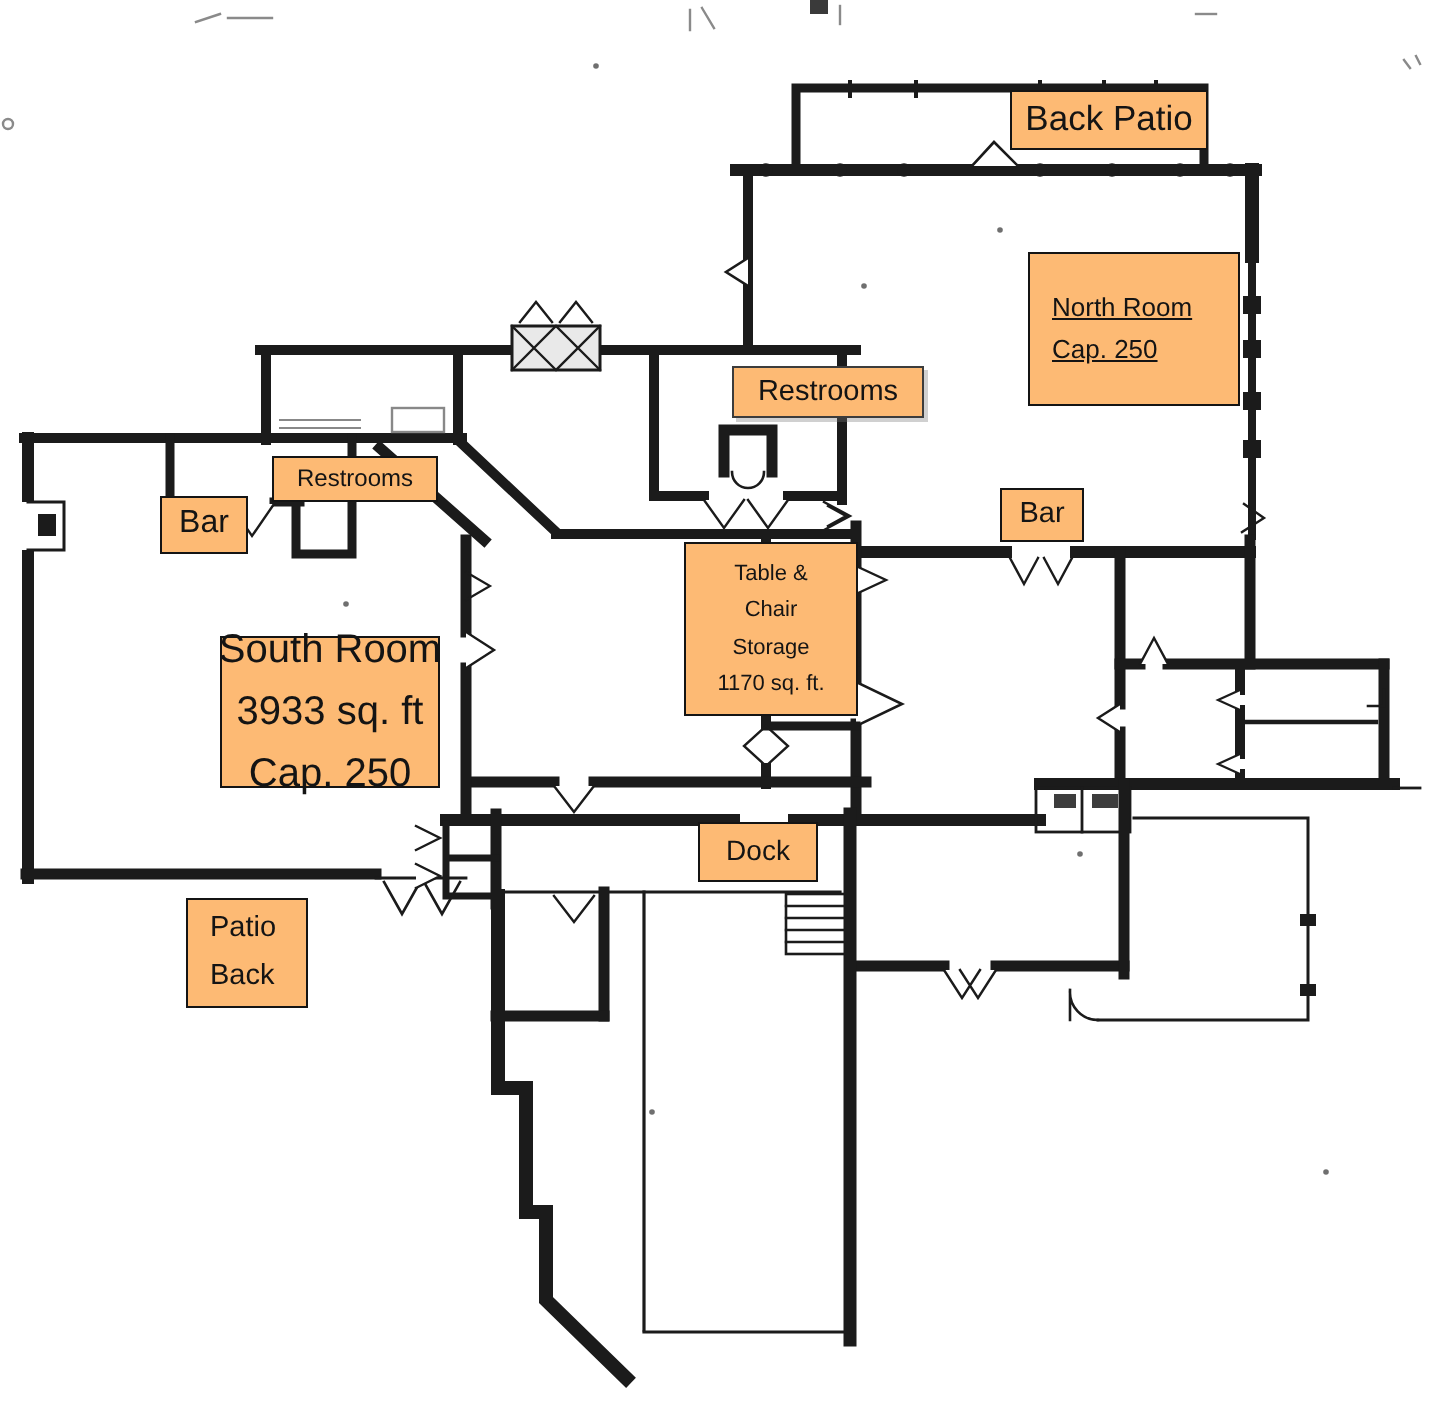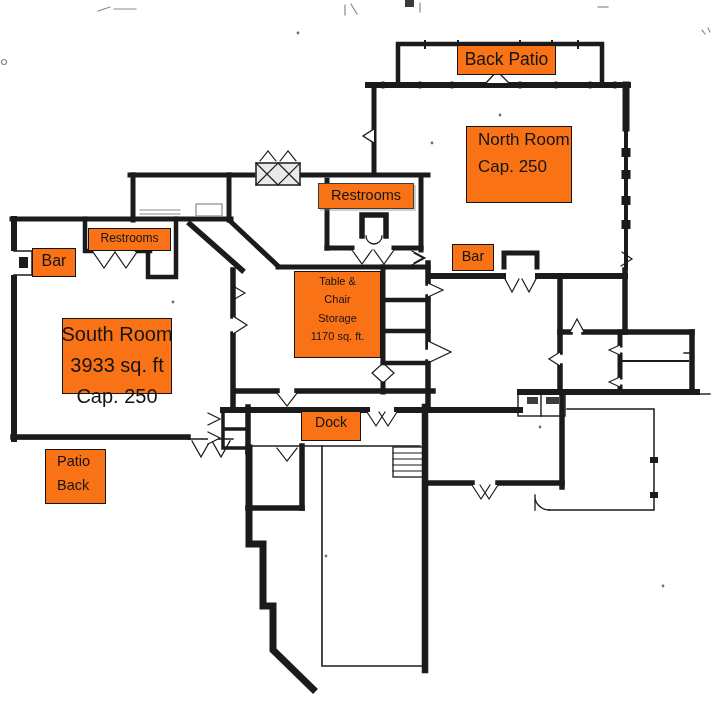--- a/index.html
+++ b/index.html
@@ -2,27 +2,27 @@
 <html><head>
 <meta charset="utf-8">
 <style>
   html,body{margin:0;padding:0;background:#ffffff;}
   #stage{
     position:relative;width:725px;height:706px;background:#ffffff;overflow:hidden;
     font-family:"Liberation Sans",sans-serif;
   }
   #plan-svg{position:absolute;left:0;top:0;}
   .lbl{
-    position:absolute;background:#f97316;border:1.6px solid #141414;color:#141414;
-    display:flex;flex-direction:column;justify-content:flex-start;align-items:center;
-    box-sizing:border-box;line-height:1.55;white-space:nowrap;z-index:5;
+    position:absolute;background:#fdba74;border:1.6px solid #141414;color:#141414;
+    display:flex;flex-direction:column;justify-content:center;align-items:center;
+    box-sizing:border-box;line-height:1.55;white-space:nowrap;z-index:5;margin-left:48px;
   }
   .lbl.left-align{align-items:flex-start;padding-left:11px;}
   #lbl-back-patio{left:457px;top:45px;width:99px;height:30px;font-size:17.5px;}
-  #lbl-north-room{left:466px;top:126px;width:106px;height:77px;font-size:17px;line-height:1.58;}
+  #lbl-north-room{left:466px;top:126px;width:106px;height:77px;font-size:13px;line-height:1.58;text-decoration:underline;}
   #lbl-restrooms-north{left:318px;top:183px;width:96px;height:26px;font-size:14.5px;border-color:#3c3c3c;border-width:1.3px;box-shadow:2px 2px 0 rgba(120,120,120,.35);}
   #lbl-restrooms-west{left:88px;top:228px;width:83px;height:23px;font-size:12px;}
   #lbl-bar-west{left:32px;top:248px;width:44px;height:29px;font-size:16px;}
   #lbl-bar-north{left:452px;top:244px;width:42px;height:27px;font-size:14.5px;}
   #lbl-south-room{left:62px;top:318px;width:110px;height:76px;font-size:20px;}
   #lbl-storage{left:294px;top:271px;width:87px;height:87px;font-size:11px;line-height:1.68;}
   #lbl-dock{left:301px;top:411px;width:60px;height:30px;font-size:14px;}
   #lbl-front-patio{left:45px;top:449px;width:61px;height:55px;font-size:14.5px;line-height:1.65;}
 </style>
 </head>

